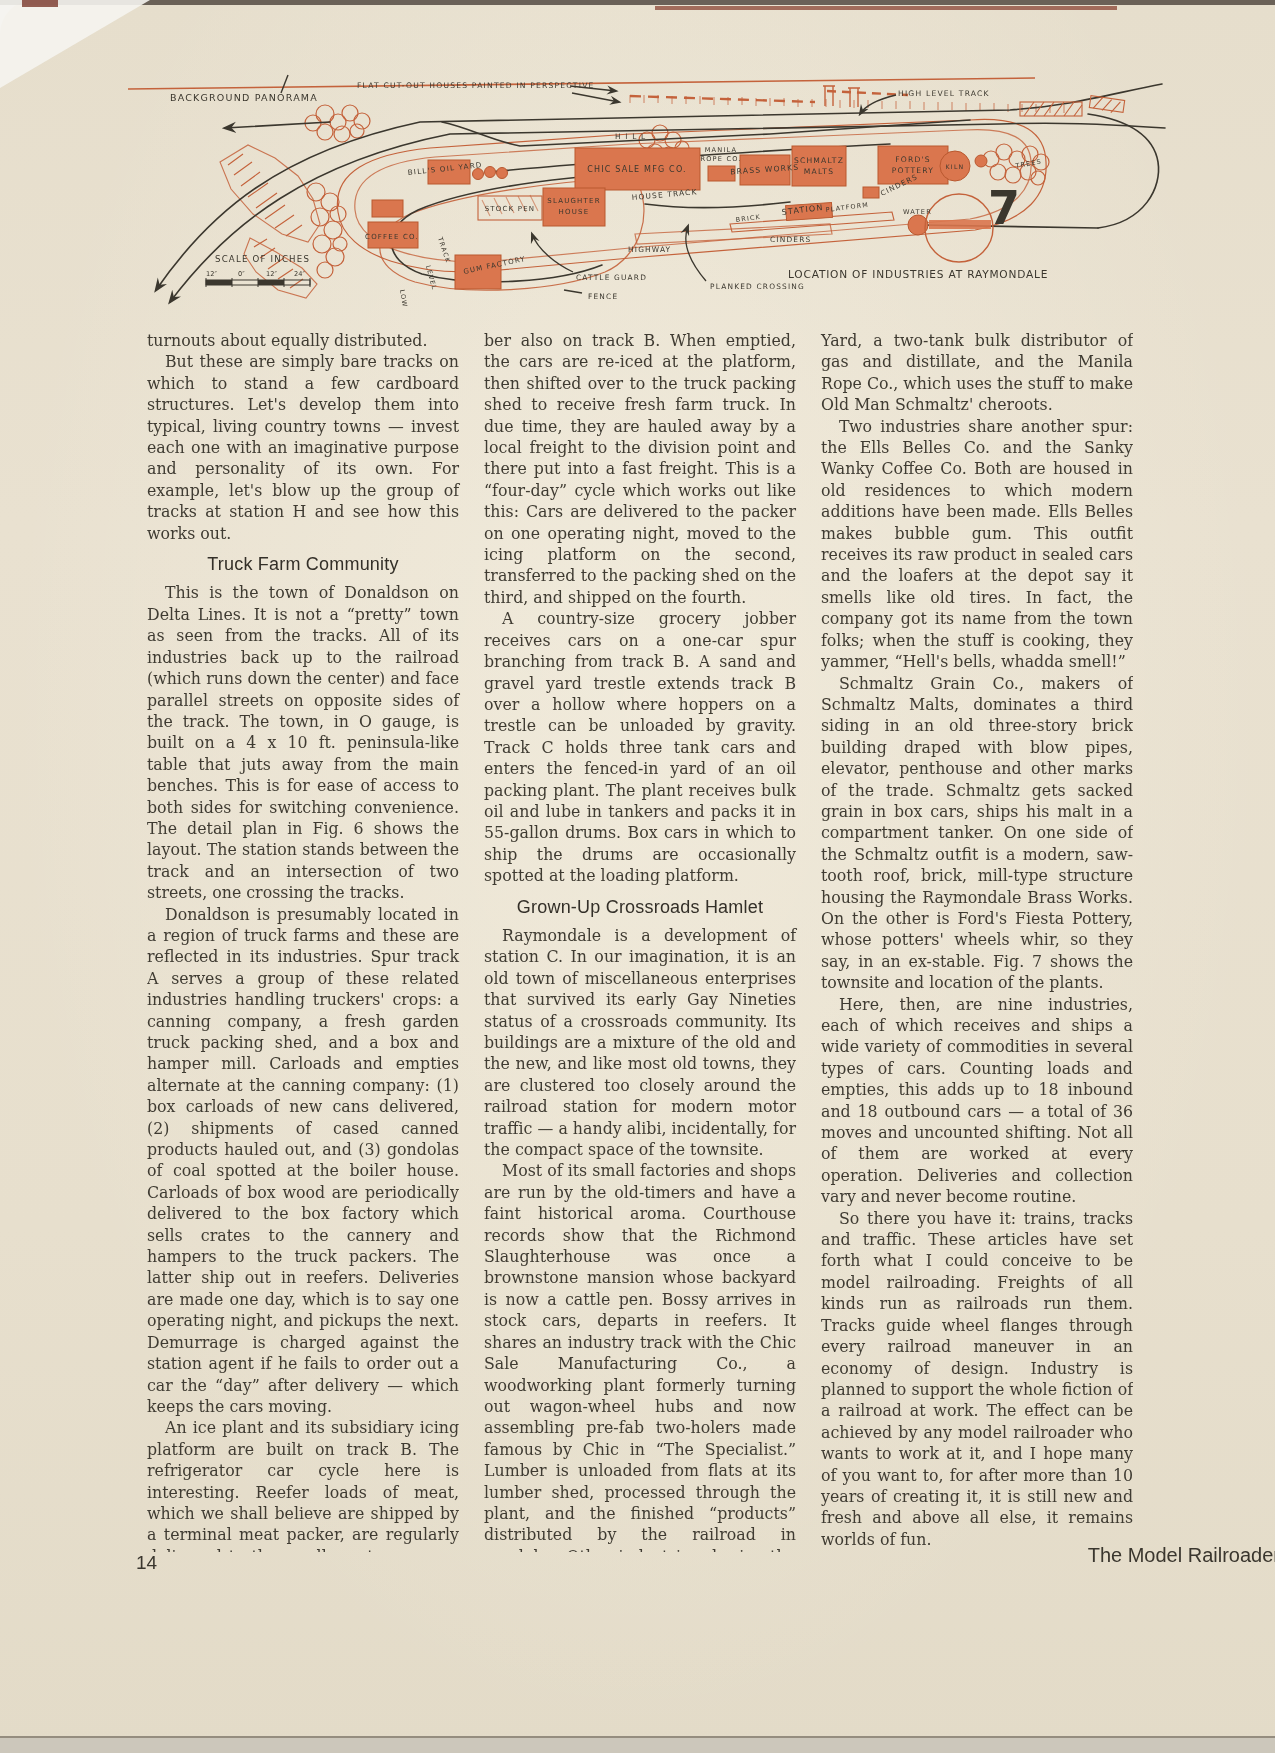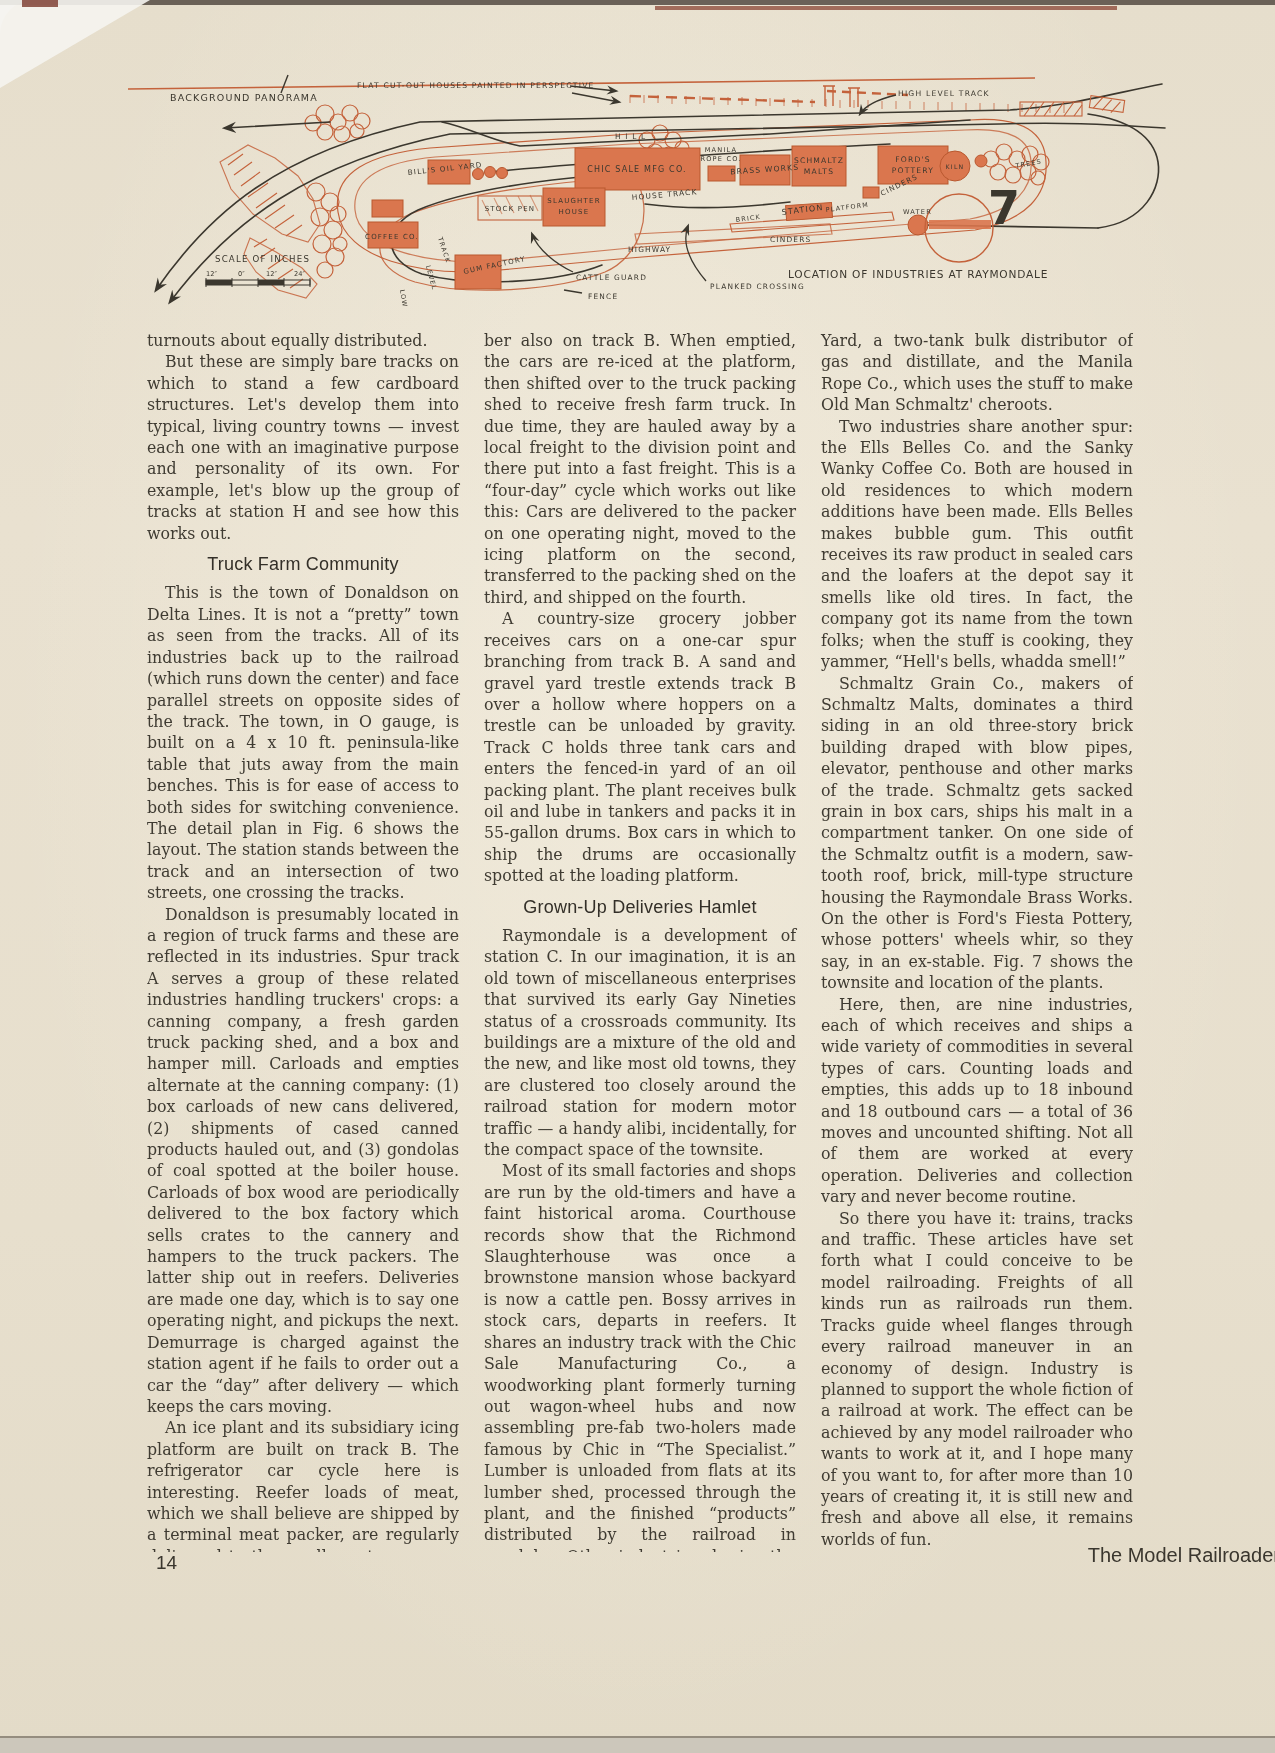--- a/index.html
+++ b/index.html
@@ -26,21 +26,21 @@
     display:flex;gap:25px;overflow:hidden;margin-left:23px;
   }
   .col{width:316px;font-family:"DejaVu Serif",serif;font-size:15.8px;line-height:21.4px;
        color:#3f3b32;text-align:justify;}
   .col p{margin:0;text-indent:18px;}
   .col p.noind{text-indent:0;}
   .col h3{margin:10px 0 7px;text-align:center;font-family:"Liberation Sans",sans-serif;
           font-size:18px;font-weight:normal;color:#332f28;letter-spacing:.2px;}
   .em-it{}
   .folio{position:absolute;left:136px;top:1552px;font-family:"Liberation Sans",sans-serif;
-         font-size:19px;color:#3a362e;font-weight:500;margin-left:20px;}
+         font-size:19px;color:#3a362e;font-weight:500;}
   .mag-title{position:absolute;left:880px;top:1544px;width:400px;text-align:right;
          font-family:"Liberation Sans",sans-serif;font-size:20px;color:#3a362e;}
 </style>
 </head>
 <body>
 
 <div class="page">
 
   <div class="figure-wrap">
     <svg width="1105" height="255" viewBox="0 0 1105 255">
@@ -227,21 +227,21 @@
       <p class="noind">turnouts about equally distributed.</p>
       <p>But these are simply bare tracks on which to stand a few cardboard structures. Let's develop them into typical, living country towns — invest each one with an imaginative purpose and personality of its own. For example, let's blow up the group of tracks at station H and see how this works out.</p>
       <h3>Truck Farm Community</h3>
       <p>This is the town of Donaldson on Delta Lines. It is not a “pretty” town as seen from the tracks. All of its industries back up to the railroad (which runs down the center) and face parallel streets on opposite sides of the track. The town, in O gauge, is built on a 4 x 10 ft. peninsula-like table that juts away from the main benches. This is for ease of access to both sides for switching convenience. The detail plan in Fig. 6 shows the layout. The station stands between the track and an intersection of two streets, one crossing the tracks.</p>
       <p>Donaldson is presumably located in a region of truck farms and these are reflected in its industries. Spur track A serves a group of these related industries handling truckers' crops: a canning company, a fresh garden truck packing shed, and a box and hamper mill. Carloads and empties alternate at the canning company: (1) box carloads of new cans delivered, (2) shipments of cased canned products hauled out, and (3) gondolas of coal spotted at the boiler house. Carloads of box wood are periodically delivered to the box factory which sells crates to the cannery and hampers to the truck packers. The latter ship out in reefers. Deliveries are made one day, which is to say one operating night, and pickups the next. Demurrage is charged against the station agent if he fails to order out a car the “day” after delivery — which keeps the cars moving.</p>
       <p>An ice plant and its subsidiary icing platform are built on track B. The refrigerator car cycle here is interesting. Reefer loads of meat, which we shall believe are shipped by a terminal meat packer, are regularly delivered to the small meat processer and job-</p>
     </div>
     <div class="col">
       <p class="noind">ber also on track B. When emptied, the cars are re-iced at the platform, then shifted over to the truck packing shed to receive fresh farm truck. In due time, they are hauled away by a local freight to the division point and there put into a fast freight. This is a “four-day” cycle which works out like this: Cars are delivered to the packer on one operating night, moved to the icing platform on the second, transferred to the packing shed on the third, and shipped on the fourth.</p>
       <p>A country-size grocery jobber receives cars on a one-car spur branching from track B. A sand and gravel yard trestle extends track B over a hollow where hoppers on a trestle can be unloaded by gravity. Track C holds three tank cars and enters the fenced-in yard of an oil packing plant. The plant receives bulk oil and lube in tankers and packs it in 55-gallon drums. Box cars in which to ship the drums are occasionally spotted at the loading platform.</p>
-      <h3>Grown-Up Deliveries Hamlet</h3>
+      <h3>Grown-Up Crossroads Hamlet</h3>
       <p>Raymondale is a development of station C. In our imagination, it is an old town of miscellaneous enterprises that survived its early Gay Nineties status of a crossroads community. Its buildings are a mixture of the old and the new, and like most old towns, they are clustered too closely around the railroad station for modern motor traffic — a handy alibi, incidentally, for the compact space of the townsite.</p>
       <p>Most of its small factories and shops are run by the old-timers and have a faint historical aroma. Courthouse records show that the Richmond Slaughterhouse was once a brownstone mansion whose backyard is now a cattle pen. Bossy arrives in stock cars, departs in reefers. It shares an industry track with the Chic Sale Manufacturing Co., a woodworking plant formerly turning out wagon-wheel hubs and now assembling pre-fab two-holers made famous by Chic in “The Specialist.” Lumber is unloaded from flats at its lumber shed, processed through the plant, and the finished “products” distributed by the railroad in gondolas. Other industries sharing the spur track are Bill's Oil</p>
     </div>
     <div class="col">
       <p class="noind">Yard, a two-tank bulk distributor of gas and distillate, and the Manila Rope Co., which uses the stuff to make Old Man Schmaltz' cheroots.</p>
       <p>Two industries share another spur: the Ells Belles Co. and the Sanky Wanky Coffee Co. Both are housed in old residences to which modern additions have been made. Ells Belles makes bubble gum. This outfit receives its raw product in sealed cars and the loafers at the depot say it smells like old tires. In fact, the company got its name from the town folks; when the stuff is cooking, they yammer, “Hell's bells, whadda smell!”</p>
       <p>Schmaltz Grain Co., makers of Schmaltz Malts, dominates a third siding in an old three-story brick building draped with blow pipes, elevator, penthouse and other marks of the trade. Schmaltz gets sacked grain in box cars, ships his malt in a compartment tanker. On one side of the Schmaltz outfit is a modern, saw-tooth roof, brick, mill-type structure housing the Raymondale Brass Works. On the other is Ford's Fiesta Pottery, whose potters' wheels whir, so they say, in an ex-stable. Fig. 7 shows the townsite and location of the plants.</p>
       <p>Here, then, are nine industries, each of which receives and ships a wide variety of commodities in several types of cars. Counting loads and empties, this adds up to 18 inbound and 18 outbound cars — a total of 36 moves and uncounted shifting. Not all of them are worked at every operation. Deliveries and collection vary and never become routine.</p>
       <p><span>So there you have it: trains, tracks and traffic. These articles have set forth what I could conceive to be model </span><span class="em-it">railroading.</span><span> Freights of all kinds run as railroads run them. Tracks guide wheel flanges through every railroad maneuver in an economy of design. Industry is planned to support the whole fiction of a railroad at work. The effect can be achieved by any model railroader who wants to work at it, and I hope many of you want to, for after more than 10 years of creating it, it is still new and fresh and above all else, it remains worlds of fun.</span></p>
     </div>

